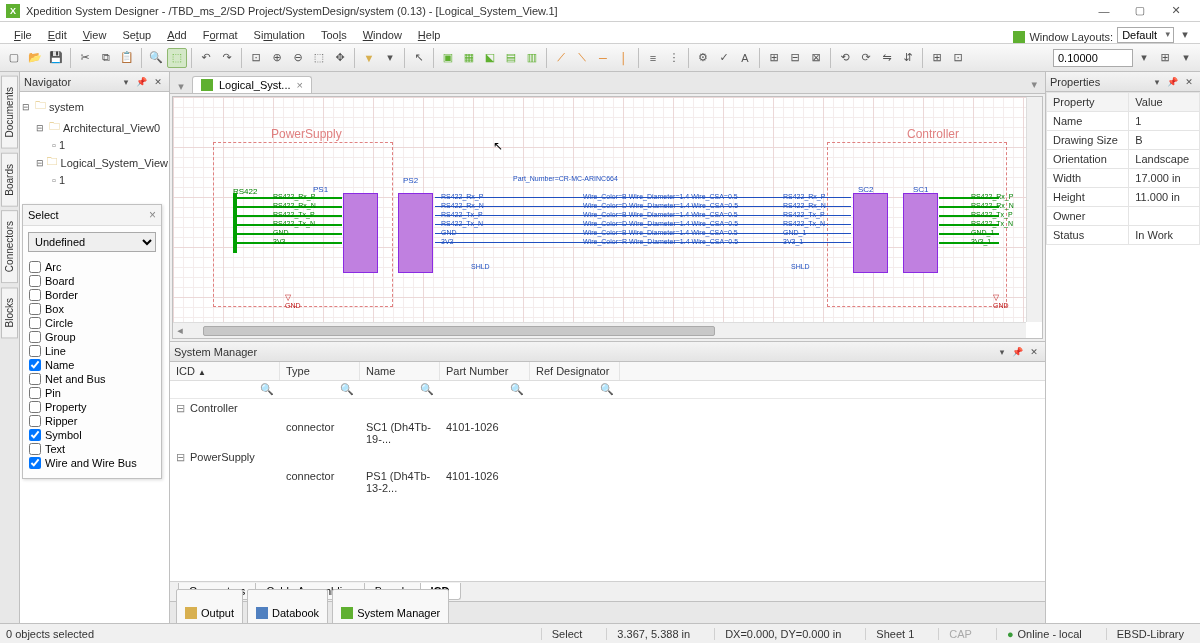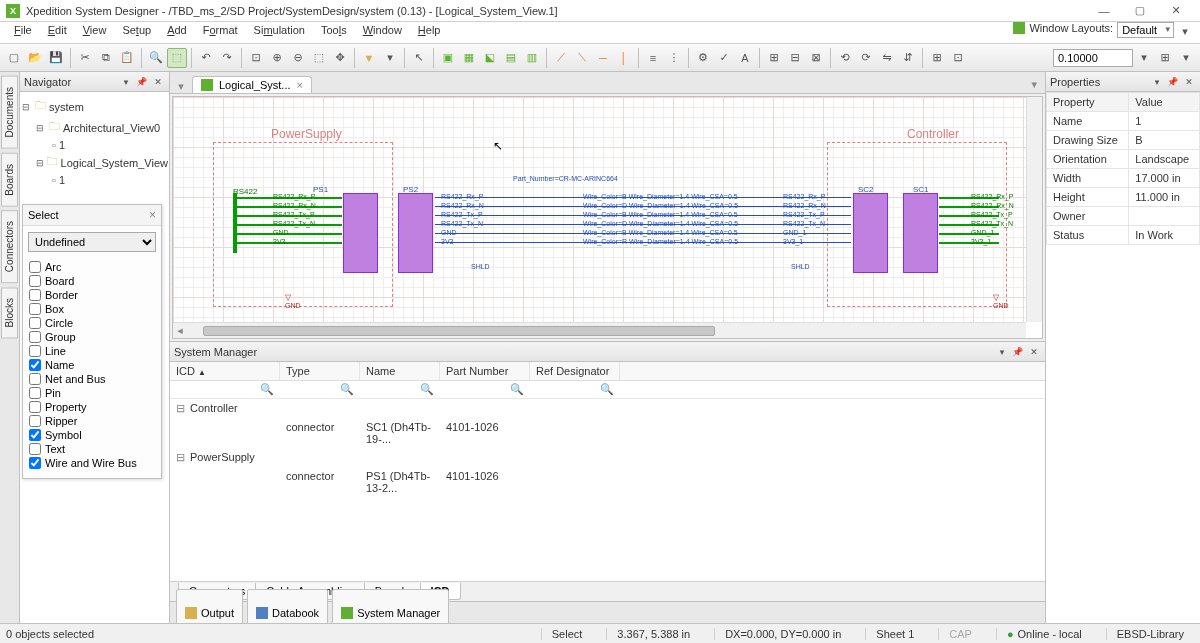--- a/index.html
+++ b/index.html
@@ -2,21 +2,21 @@
 <html><head>
 <meta charset="utf-8">
 <style>
 * { box-sizing: border-box; margin: 0; padding: 0; font-family: "Segoe UI", Tahoma, sans-serif; font-size: 11px; }
 body { background: #f0f0f0; width: 1200px; height: 643px; overflow: hidden; display: flex; flex-direction: column; }
 .titlebar { height: 22px; background: #fff; display: flex; align-items: center; padding: 0 6px; border-bottom: 1px solid #d0d0d0; }
 .titlebar .app-ico { width: 14px; height: 14px; background: #5fb030; margin-right: 6px; display: inline-flex; align-items: center; justify-content: center; color: #fff; font-size: 9px; font-weight: bold; }
 .titlebar .title { flex: 1; color: #333; }
 .titlebar .winbtn { width: 36px; height: 20px; display: inline-flex; align-items: center; justify-content: center; color: #555; }
 
-.menubar { height: 22px; background: #fff; display: flex; align-items: flex-start; padding: 0 6px; border-bottom: 1px solid #d0d0d0; }
+.menubar { height: 22px; background: #fff; display: flex; align-items: flex-end; padding: 0 6px; border-bottom: 1px solid #d0d0d0; }
 .menubar .mitem { padding: 2px 8px; color: #333; }
 .menubar .mitem u { text-decoration: underline; }
 .menubar .spacer { flex: 1; }
 .menubar .wl-label { color: #333; display: flex; align-items: center; gap: 4px; }
 .menubar .wl-sel { border: 1px solid #aaa; background: #fff; padding: 1px 16px 1px 4px; margin-left: 4px; position: relative; }
 .menubar .wl-sel::after { content: "▾"; position: absolute; right: 3px; top: 1px; font-size: 9px; color: #666; }
 .menubar .tbtn { width: 18px; height: 18px; margin-left: 2px; border: 1px solid transparent; display: inline-flex; align-items: center; justify-content: center; color: #555; }
 
 .toolbar { height: 28px; background: linear-gradient(#fafafa,#e8e8e8); border-bottom: 1px solid #c0c0c0; display: flex; align-items: center; padding: 0 4px; gap: 1px; overflow: hidden; }
 .toolbar .tb { width: 20px; height: 20px; border: 1px solid transparent; display: inline-flex; align-items: center; justify-content: center; font-size: 11px; color: #555; border-radius: 2px; }
@@ -334,21 +334,21 @@
         <div class="dash-box" style="left:40px; top:45px; width:180px; height:165px"></div>
 
         <div class="block-label" style="left:734px; top:30px">Controller</div>
         <div class="dash-box" style="left:654px; top:45px; width:180px; height:165px"></div>
 
         <div class="attr-lbl" style="left:340px; top:78px">Part_Number=CR-MC-ARINC664</div>
 
         <div class="ref-lbl" style="left:140px;top:88px">PS1</div>
         <div class="conn-body" style="left:170px; top:96px; width:35px; height:80px"></div>
 
-        <div class="ref-lbl" style="left:230px;top:88px">PS2</div>
+        <div class="ref-lbl" style="left:230px;top:79px">PS2</div>
         <div class="conn-body" style="left:225px; top:96px; width:35px; height:80px"></div>
 
         <div class="ref-lbl" style="left:685px;top:88px">SC2</div>
         <div class="conn-body" style="left:680px; top:96px; width:35px; height:80px"></div>
 
         <div class="ref-lbl" style="left:740px;top:88px">SC1</div>
         <div class="conn-body" style="left:730px; top:96px; width:35px; height:80px"></div>
 
         <div class="pin-lbl" style="left:60px; top:90px; font-size:8px">RS422</div>
         <div class="green-wire" style="left:60px; top:96px; width:4px; height:60px"></div>

